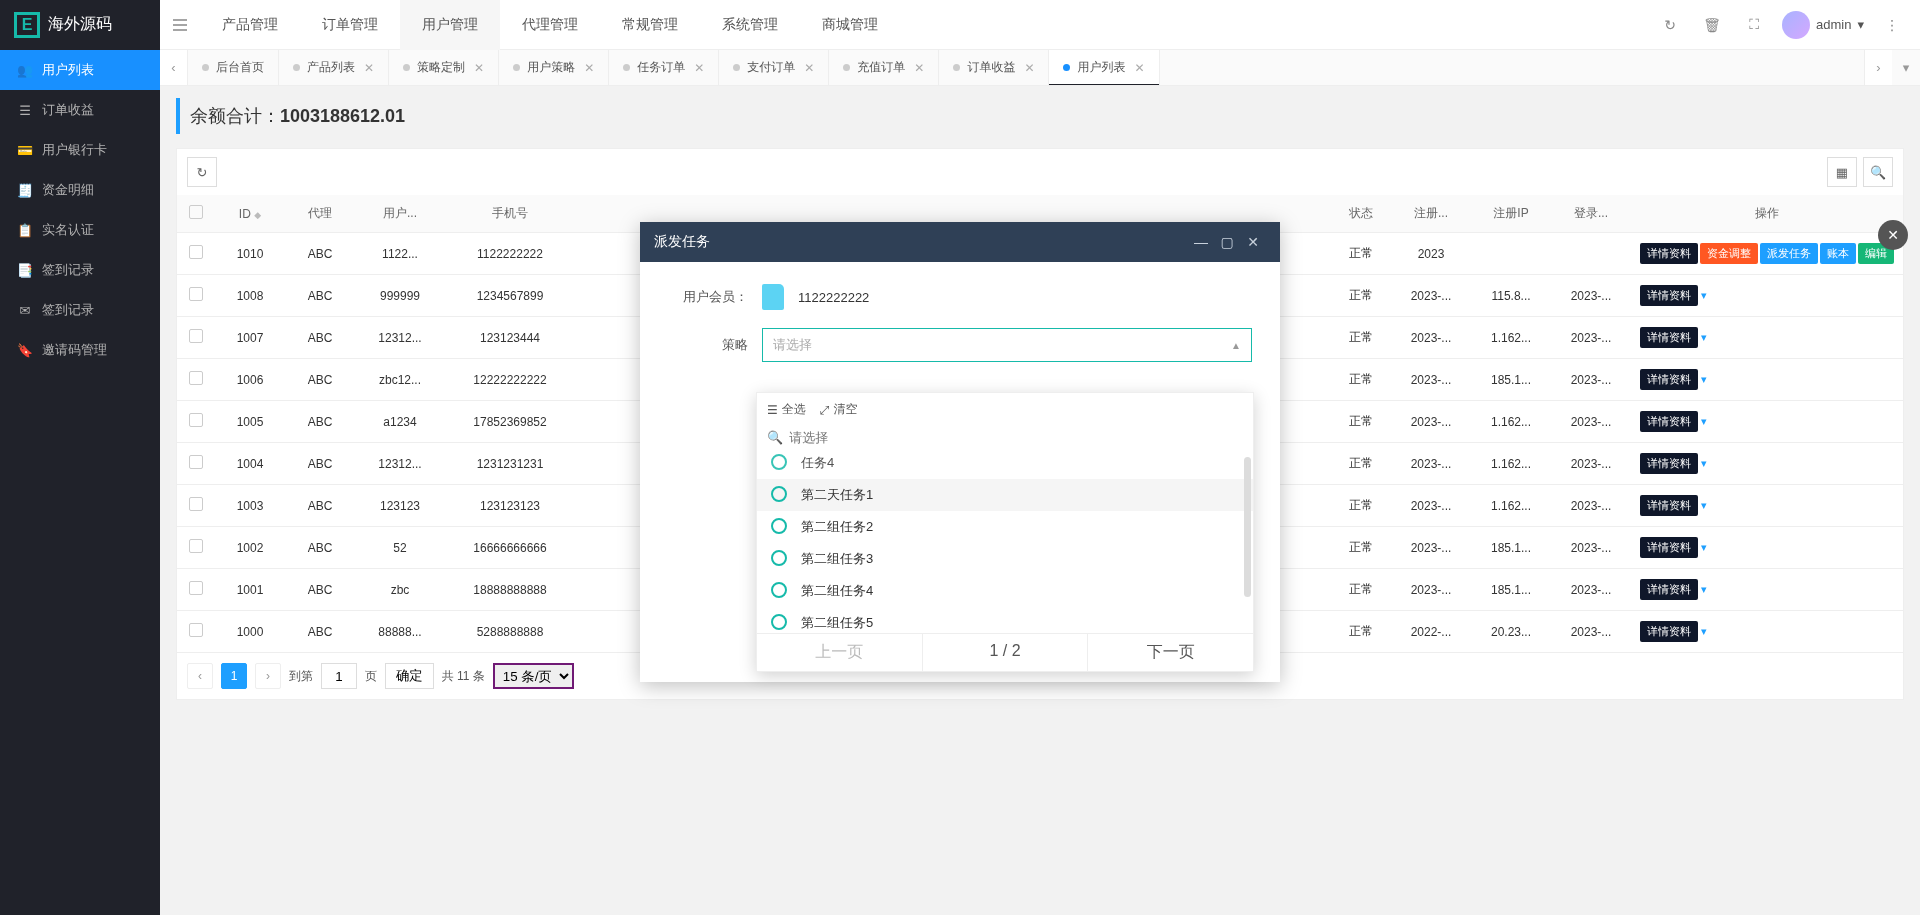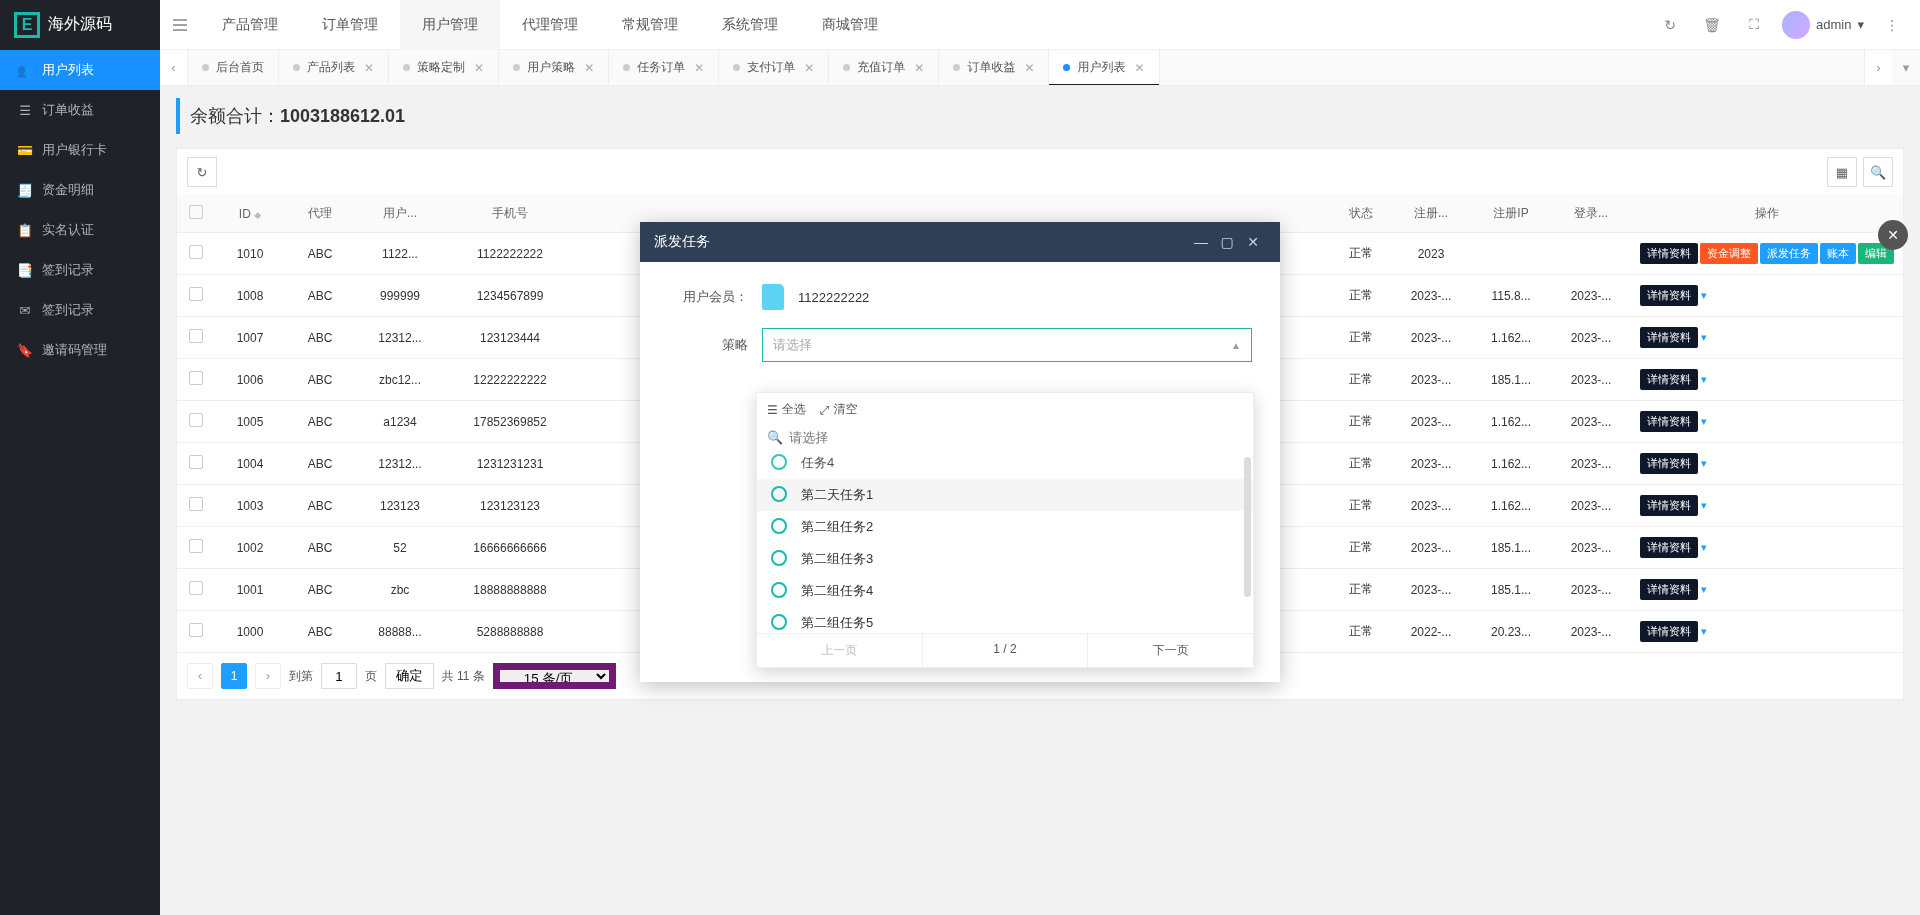--- a/index.html
+++ b/index.html
@@ -58,21 +58,21 @@
 .btn-blue{background:#0f172a;} .btn-orange{background:#ff5722;} .btn-green{background:#16b777;} .btn-prim{background:#1e9fff;}
 .op-cell{ text-align:left !important; }
 .btn-more{ color:#1e9fff; cursor:pointer; font-size:11px; margin-left:2px;}
 
 
 .pager { display:flex; align-items:center; gap:8px; padding:10px; font-size:12px; color:#555;}
 .pg-btn{ width:26px;height:26px;border:1px solid #eee;display:flex;align-items:center;justify-content:center;border-radius:2px;cursor:pointer;color:#999;}
 .pg-btn.active{ background:#1e9fff;color:#fff;border-color:#1e9fff;}
 .pg-input{ width:36px;height:26px;border:1px solid #ddd;text-align:center;}
 .pg-confirm{ height:26px;padding:0 10px;border:1px solid #ddd;background:#fff;cursor:pointer;}
-.pg-select{ height:26px;border:7px solid #701a75;padding:0 20px;}
+.pg-select{ height:26px;border:2px solid #701a75;padding:0 4px;}
 
 
 .side-close { position:absolute; right:12px; top:170px; width:30px;height:30px;border-radius:50%;background:#555;color:#fff;display:flex;align-items:center;justify-content:center;cursor:pointer;font-size:14px;}
 
 
 .modal { position: absolute; left: 50%; top: 172px; transform: translateX(-50%); width: 640px; background: #fff; box-shadow: 0 4px 20px rgba(0,0,0,.25);}
 .modal-head { background: #2f4056; color:#fff; height:40px; display:flex; align-items:center; padding:0 14px; font-size:14px;}
 .modal-head-spacer{flex:1;}
 .modal-hicon{ width:26px;text-align:center;cursor:pointer;color:#c8d1dc;font-size:14px;}
 .modal-body{ padding: 22px 28px 40px; min-height: 420px;}
@@ -86,21 +86,21 @@
 .dd-panel{ position:absolute; left:116px; top:130px; width:498px; background:#fff; box-shadow:0 4px 16px rgba(0,0,0,.18); border:1px solid #eee;}
 .dd-top{ display:flex; gap:14px; padding:8px 10px; font-size:12px; color:#555;}
 .dd-action{ display:flex; align-items:center; gap:4px; cursor:pointer;}
 .dd-search{ display:flex; align-items:center; gap:6px; padding:4px 10px 8px; }
 .dd-search input{ flex:1; border:none; outline:none; font-size:13px; color:#555;}
 .dd-list{ max-height:180px; overflow-y:auto; padding:4px 0; position:relative;}
 .dd-item{ display:flex; align-items:flex-start; gap:14px; padding:7px 14px; cursor:pointer; font-size:13px;}
 .dd-item:hover,.dd-item.hover{ background:#f5f5f5;}
 .dd-radio{ width:16px;height:16px;border:2px solid #16baaa;border-radius:50%;}
 .dd-pager{ display:flex; border-top:1px solid #eee;}
-.dd-pgbtn{ flex:1; text-align:center; padding:8px 0; font-size:12px; color:#555; cursor:pointer;}
+.dd-pgbtn{ flex:1; text-align:center; padding:8px 0; font-size:16px; color:#555; cursor:pointer;}
 .dd-pgbtn:first-child{ color:#bbb; border-right:1px solid #eee;}
 .dd-pgbtn:nth-child(2){ border-right:1px solid #eee;}
 .dd-scroll{ position:absolute; right:2px; top:4px; width:7px; height:140px; background:#dcdcdc; border-radius:4px;}
 
 svg{display:block;}
 </style>
 </head>
 <body>
 
 <div class="header">

